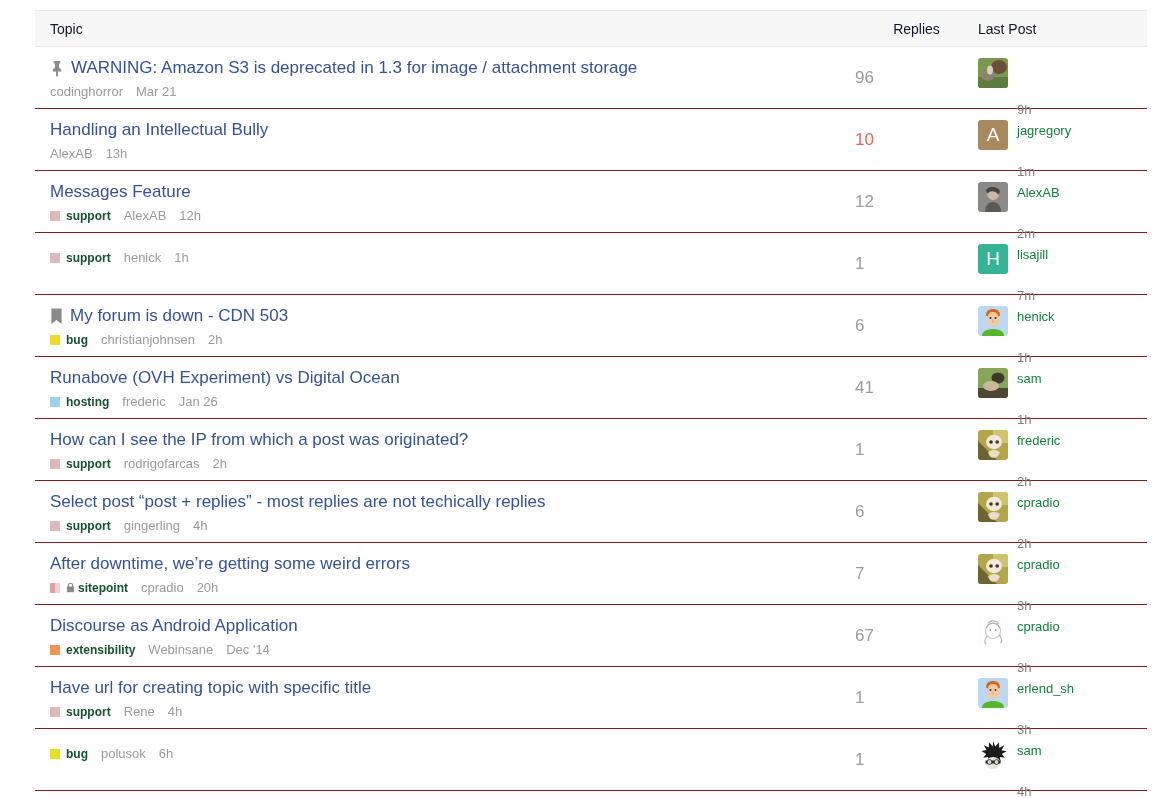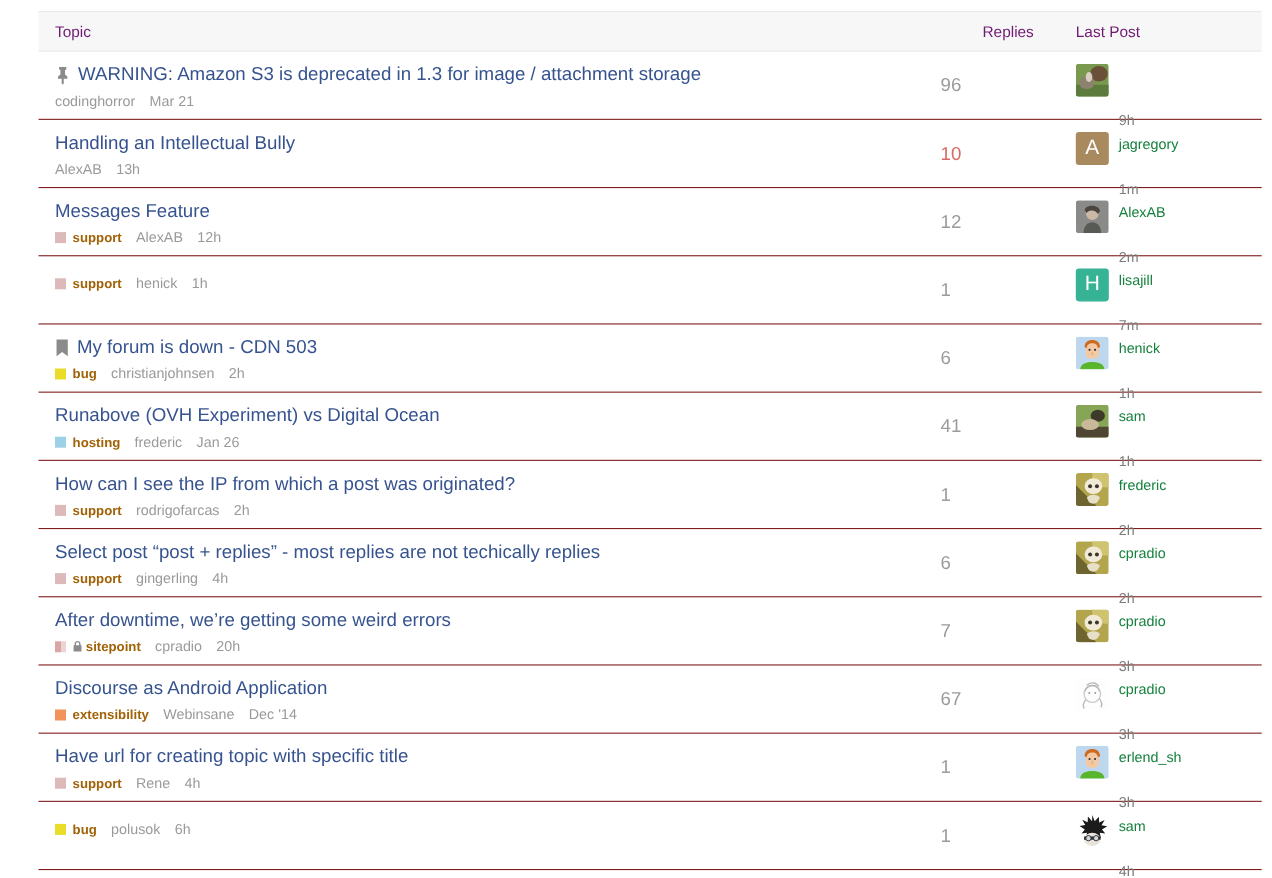--- a/index.html
+++ b/index.html
@@ -2,34 +2,34 @@
 <html><head>
 <meta charset="utf-8">
 <style>
   * { box-sizing: border-box; margin: 0; padding: 0; }
   html,body { background:#fff; width:1156px; height:798px; overflow:hidden;
     font-family:"Liberation Sans", sans-serif; }
   .topic-table { position:absolute; left:35px; top:10px; width:1112px; }
 
   .thead { display:flex; align-items:center; height:37px; background:#f7f7f7;
     border-top:1px solid #eaeaea; border-bottom:1px solid #eaeaea;
-    font-size:14px; color:#701a75; }
+    font-size:14px; color:#0f172a; }
   .c-topic  { flex:1; padding-left:15px; }
   .c-replies{ width:123px; text-align:center; }
   .c-last   { width:169px; }
 
   .trow { display:flex; height:62px; border-bottom:1px solid #7f1d1d; }
   .topic-cell { flex:1; padding:11px 10px 0 15px; overflow:hidden; }
   .title-line { display:flex; align-items:center; gap:7px; }
   .title-line .t-icon { display:inline-flex; flex-shrink:0; }
   .topic-title { font-size:17px; color:#36538f; text-decoration:none; white-space:nowrap; cursor:pointer; }
   .meta { margin-top:6px; display:flex; align-items:center; font-size:13px; color:#9a9a9a; }
   .meta > * { margin-right:13px; }
   .badge { display:inline-flex; align-items:center; font-size:12px; font-weight:bold;
-    color:#a16207; cursor:pointer; }
+    color:#14532d; cursor:pointer; }
   .badge-square { width:10px; height:10px; display:inline-block; margin-right:6px; flex-shrink:0; }
   .badge .lock { display:inline-flex; margin-right:3px; }
   .author { cursor:pointer; }
 
   .replies-cell { width:123px; text-align:left; padding-top:21px;
     font-size:17px; color:#9b9b9b; }
   .replies-cell.hot { color:#d76a62; }
 
   .lastpost-cell { width:169px; display:flex; padding-top:11px; }
   .avatar { width:30px; height:30px; border-radius:3px; overflow:hidden;

